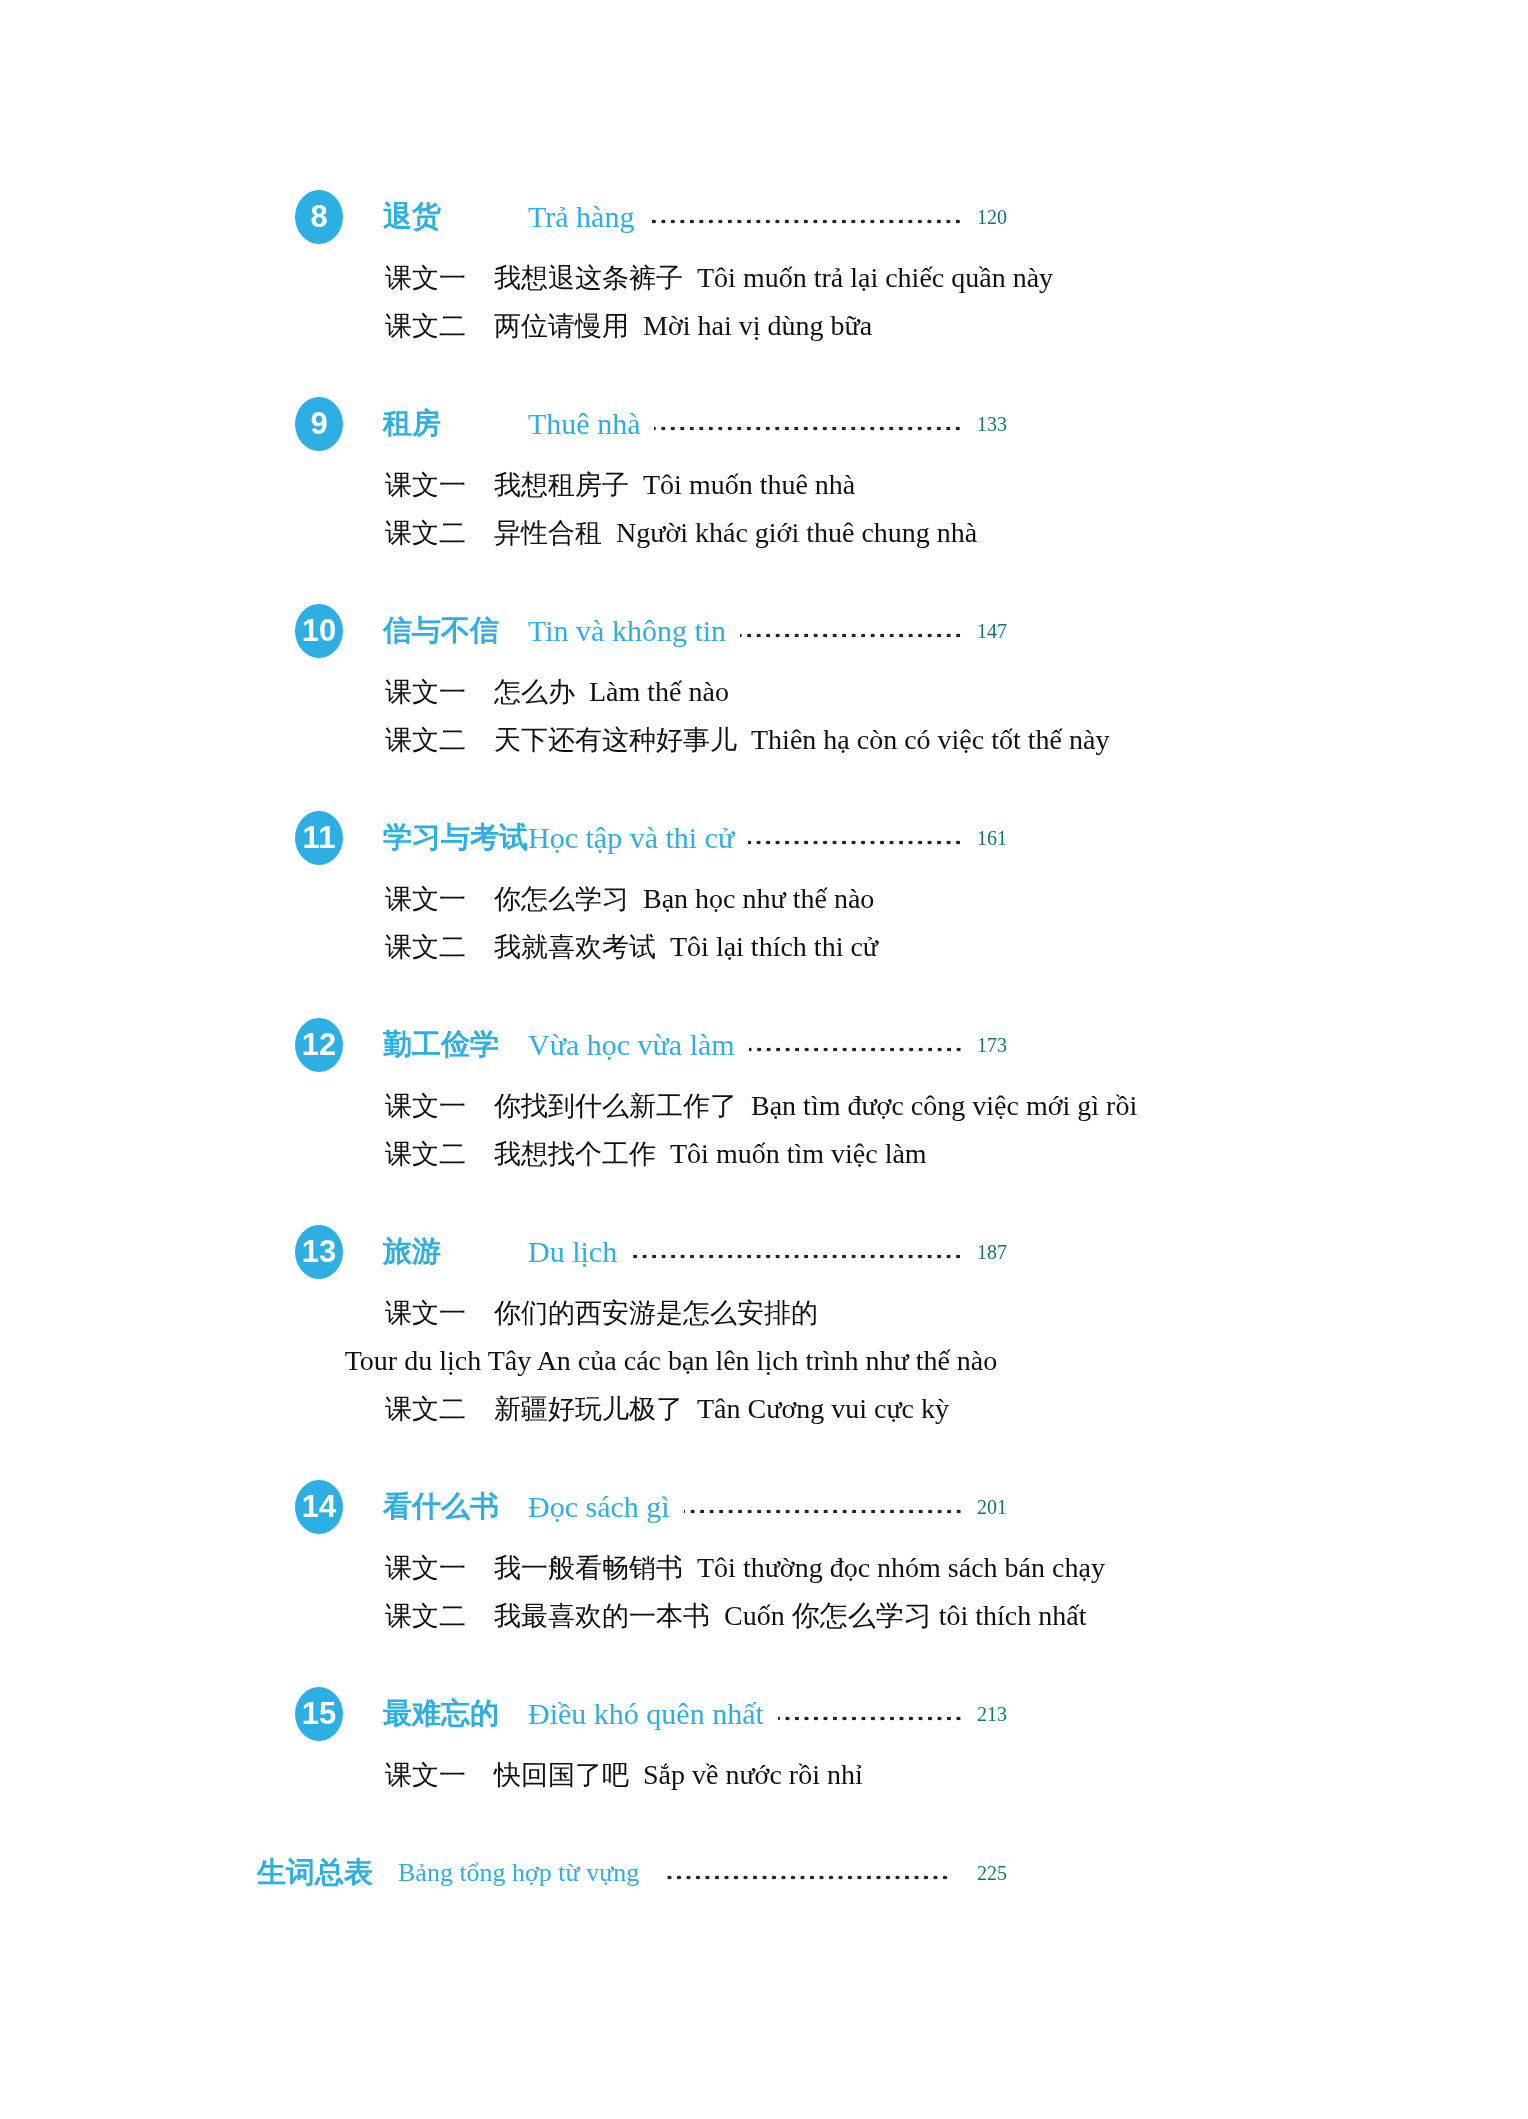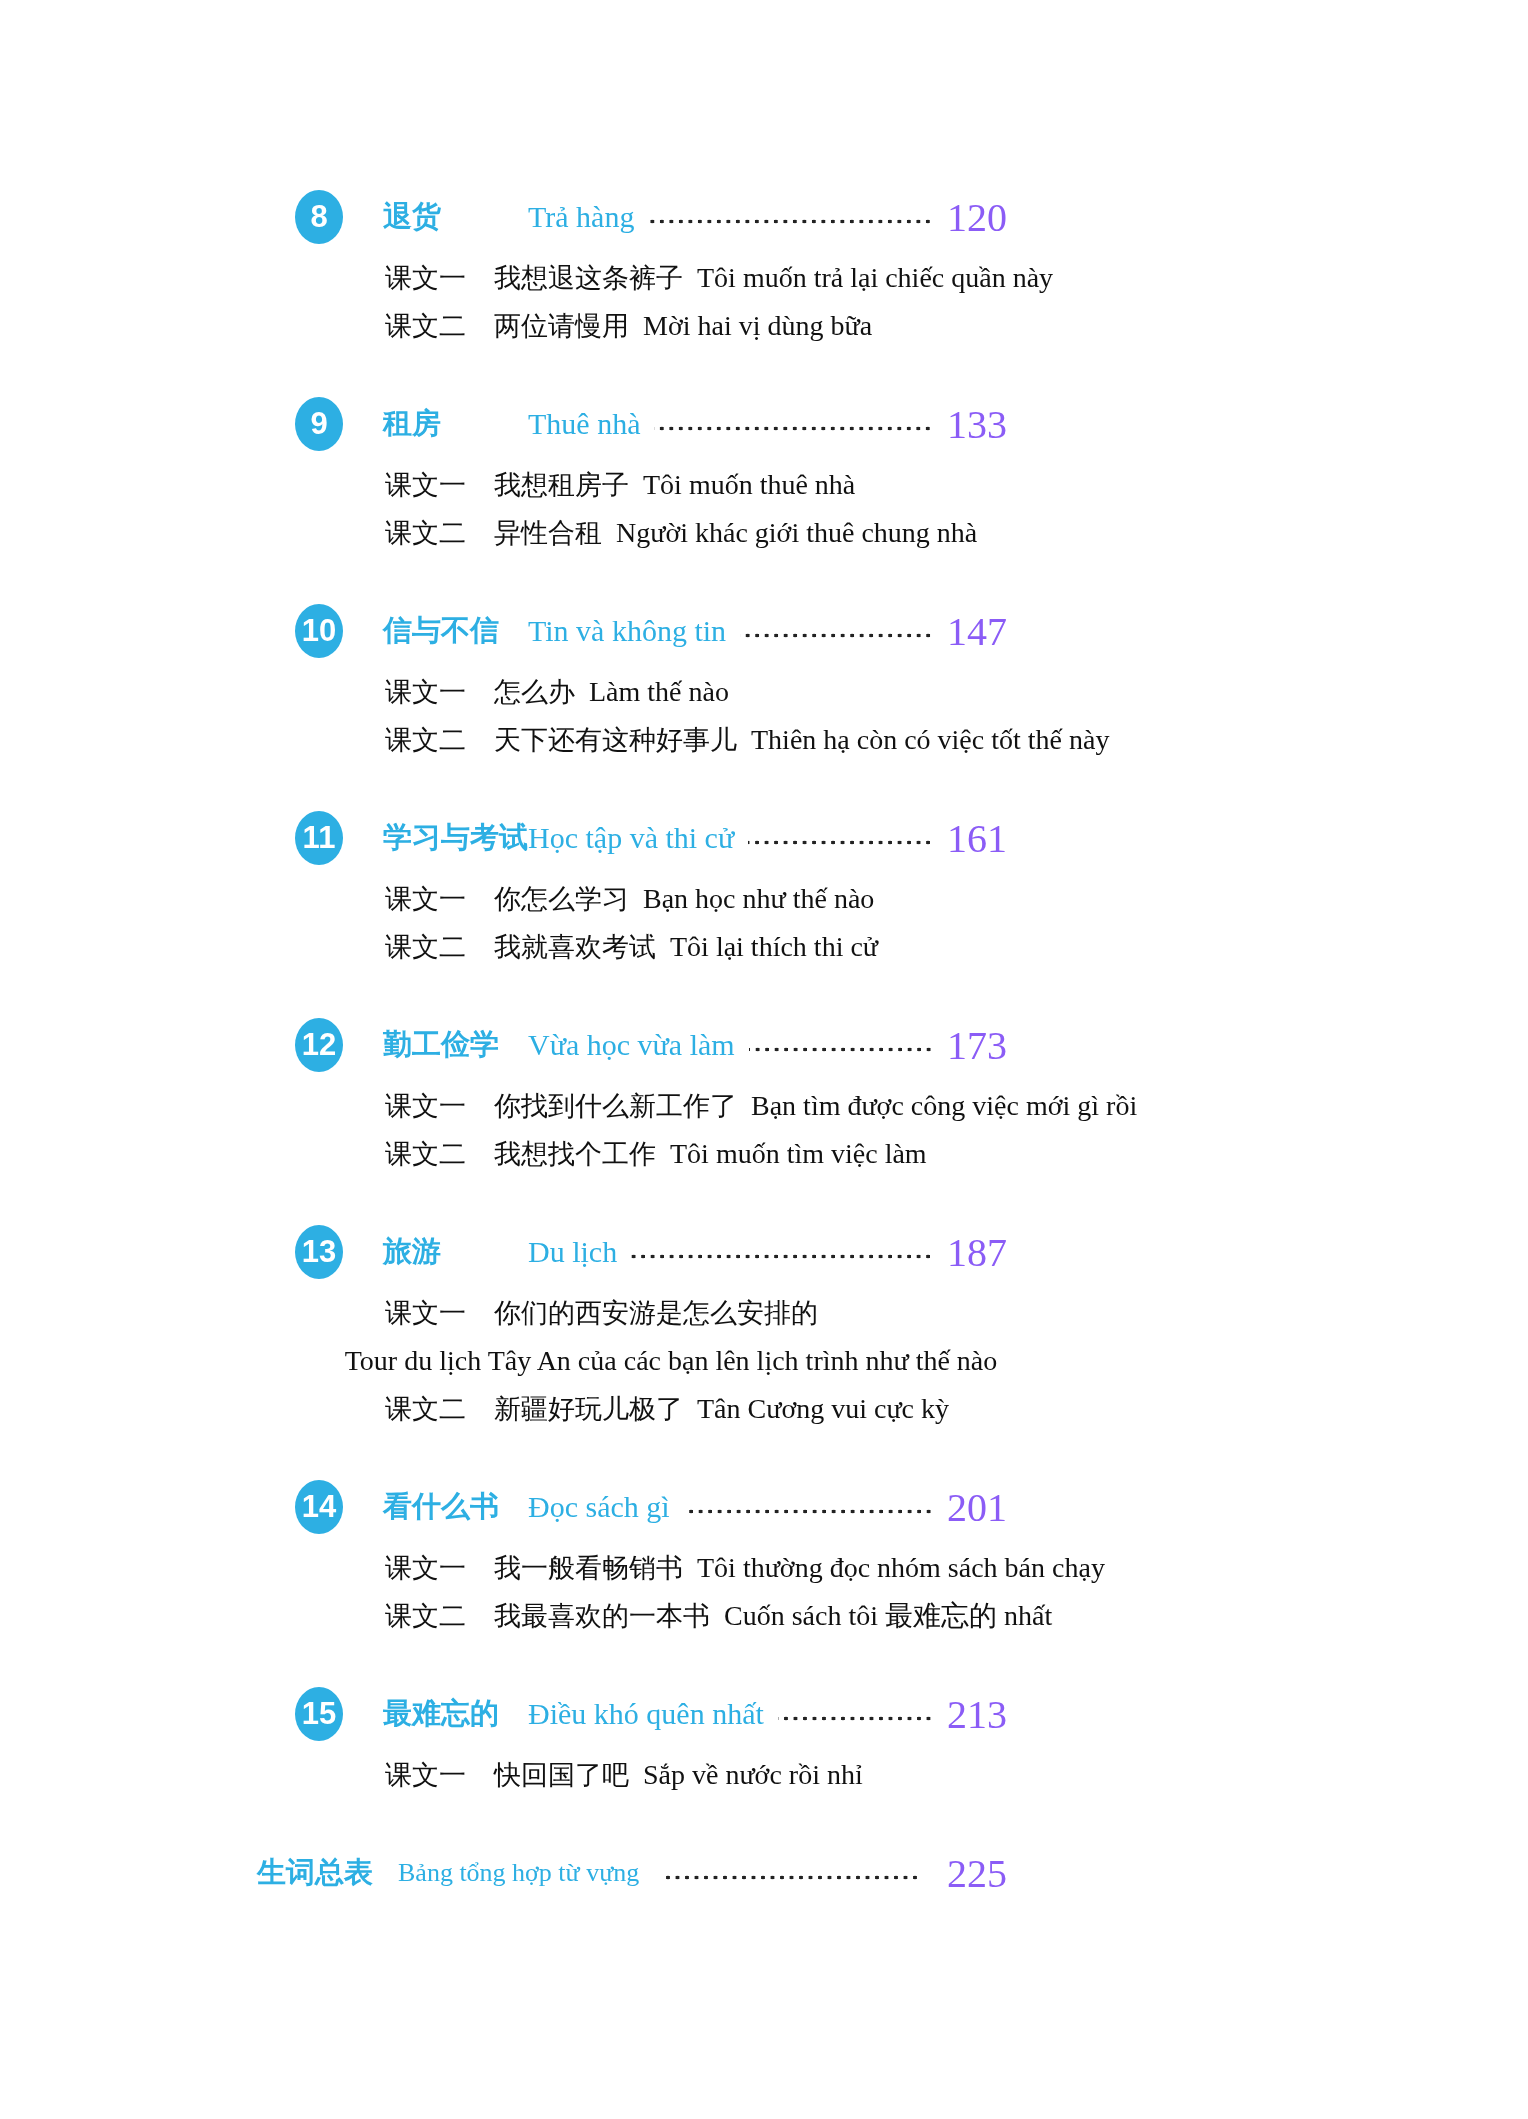--- a/index.html
+++ b/index.html
@@ -60,22 +60,22 @@
     flex: 1 1 auto;
     height: 5px;
     margin: 8px 14px 0 14px;
     background-image: radial-gradient(circle, #222222 1.8px, transparent 2.1px);
     background-size: 9.5px 5px;
     background-repeat: repeat-x;
     background-position: right center;
   }
   .page-num {
     flex: 0 0 auto;
-    color: #8b5cf6;
-    font-size: 40px;
+    color: #0f766e;
+    font-size: 20px;
   }
   .lesson {
     margin-left: 90px;
     height: 48px;
     line-height: 48px;
     font-size: 27px;
     white-space: nowrap;
   }
   .lesson-cont { margin-left: 88px; }
   .lesson-label { margin-right: 28px; }
@@ -215,21 +215,21 @@
         <span class="num-circle">14</span>
         <span class="zh-title">看什么书</span>
         <span class="vi-title">Đọc sách gì</span>
         <span class="dot-leader"></span>
         <span class="page-num">201</span>
       </div>
       <div class="lesson">
         <span class="lesson-label">课文一</span><span class="lesson-zh">我一般看畅销书</span><span class="lesson-vi">Tôi thường đọc nhóm sách bán chạy</span>
       </div>
       <div class="lesson">
-        <span class="lesson-label">课文二</span><span class="lesson-zh">我最喜欢的一本书</span><span class="lesson-vi">Cuốn sách tôi 最难忘的 nhất</span>
+        <span class="lesson-label">课文二</span><span class="lesson-zh">我最喜欢的一本书</span><span class="lesson-vi">Cuốn 你怎么学习 tôi thích nhất</span>
       </div>
     </div>
 
     <div class="toc-section">
       <div class="section-header">
         <span class="num-circle">15</span>
         <span class="zh-title">最难忘的</span>
         <span class="vi-title">Điều khó quên nhất</span>
         <span class="dot-leader"></span>
         <span class="page-num">213</span>

